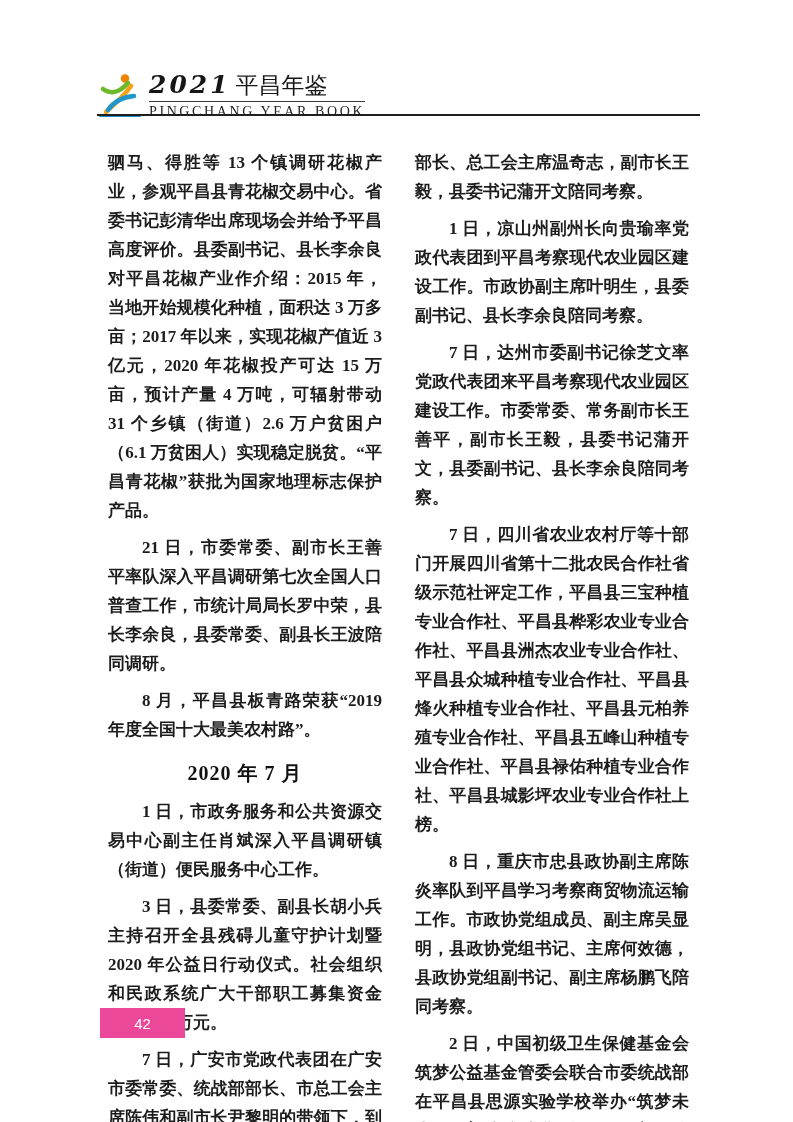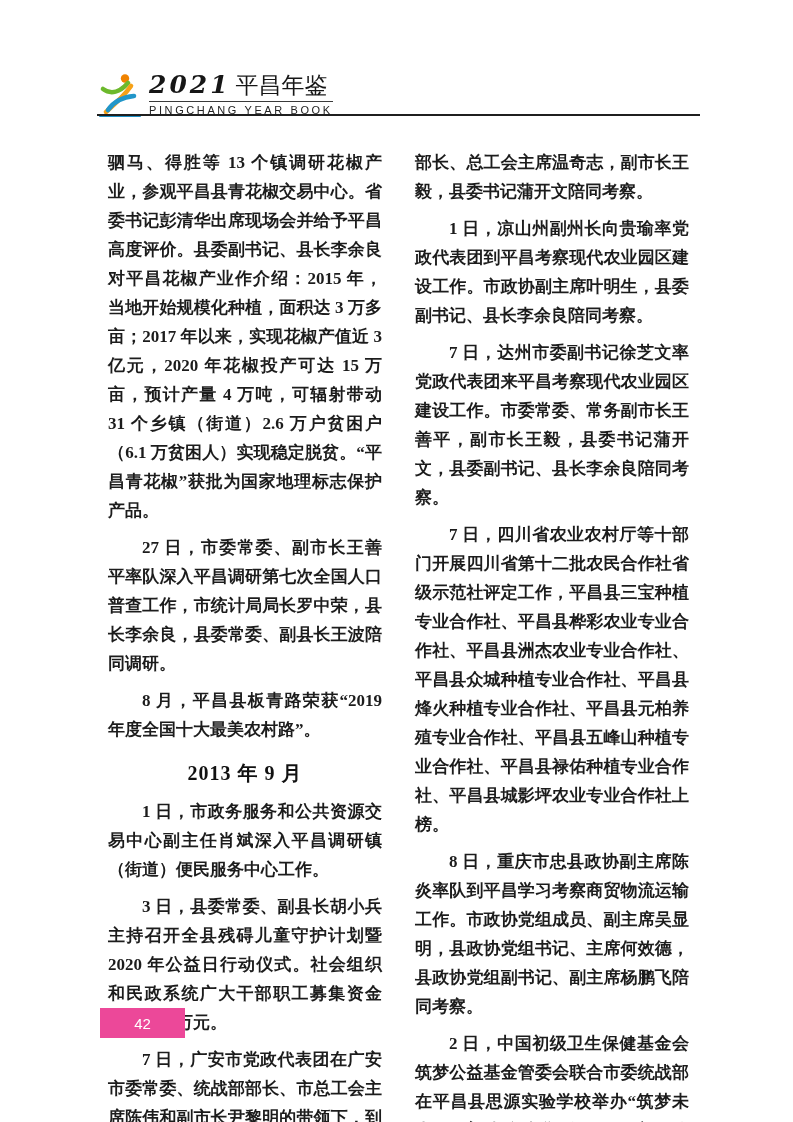--- a/index.html
+++ b/index.html
@@ -18,22 +18,22 @@
   .masthead-text { display:flex; flex-direction:column; }
   .masthead-title {
     font-size:23px; line-height:26px; white-space:nowrap;
     border-bottom:1px solid #3a3a3a; padding-bottom:2px; color:#161616;
   }
   .masthead-year {
     font-style:italic; font-weight:bold; font-size:25px; letter-spacing:3px;
     margin-right:5px; font-family:"DejaVu Serif",serif;
   }
   .masthead-sub {
-    font-size:11px; letter-spacing:2.6px; margin-top:2px; color:#222;
-    font-family:Liberation Sans, sans-serif;
+    font-size:14px; letter-spacing:2.6px; margin-top:2px; color:#222;
+    font-family:Liberation Serif, serif;
   }
   .header-rule {
     position:absolute; left:97px; top:114px; width:603px; height:2px;
     background:#1f1f1f;
   }
 
   
   .columns {
     position:absolute; left:100px; top:140px; width:597px;
     display:flex; gap:17px;
@@ -74,23 +74,23 @@
         <span class="masthead-year">2021</span><span>平昌年鉴</span>
       </div>
       <div class="masthead-sub">PINGCHANG YEAR BOOK</div>
     </div>
   </div>
   <div class="header-rule"></div>
 
   <div class="columns">
     <section class="col">
       <p>驷马、得胜等 13 个镇调研花椒产业，参观平昌县青花椒交易中心。省委书记彭清华出席现场会并给予平昌高度评价。县委副书记、县长李余良对平昌花椒产业作介绍：2015 年，当地开始规模化种植，面积达 3 万多亩；2017 年以来，实现花椒产值近 3 亿元，2020 年花椒投产可达 15 万亩，预计产量 4 万吨，可辐射带动 31 个乡镇（街道）2.6 万户贫困户（6.1 万贫困人）实现稳定脱贫。“平昌青花椒”获批为国家地理标志保护产品。</p>
-      <p class="indent">27 日，市委常委、副市长王善平率队深入平昌调研第七次全国人口普查工作，市统计局局长罗中荣，县长李余良，县委常委、副县长王波陪同调研。</p>
+      <p class="indent">21 日，市委常委、副市长王善平率队深入平昌调研第七次全国人口普查工作，市统计局局长罗中荣，县长李余良，县委常委、副县长王波陪同调研。</p>
       <p class="indent">8 月，平昌县板青路荣获“2019 年度全国十大最美农村路”。</p>
-      <h2 class="section-heading">2013 年 9 月</h2>
+      <h2 class="section-heading">2020 年 7 月</h2>
       <p class="indent">1 日，市政务服务和公共资源交易中心副主任肖斌深入平昌调研镇（街道）便民服务中心工作。</p>
       <p class="indent">3 日，县委常委、副县长胡小兵主持召开全县残碍儿童守护计划暨 2020 年公益日行动仪式。社会组织和民政系统广大干部职工募集资金 26932.55 万元。</p>
       <p class="indent">7 日，广安市党政代表团在广安市委常委、统战部部长、市总工会主席陈伟和副市长尹黎明的带领下，到平昌考察学习现代农业园区建设工作。市委常委、统战</p>
     </section>
     <section class="col">
       <p>部长、总工会主席温奇志，副市长王毅，县委书记蒲开文陪同考察。</p>
       <p class="indent">1 日，凉山州副州长向贵瑜率党政代表团到平昌考察现代农业园区建设工作。市政协副主席叶明生，县委副书记、县长李余良陪同考察。</p>
       <p class="indent">7 日，达州市委副书记徐芝文率党政代表团来平昌考察现代农业园区建设工作。市委常委、常务副市长王善平，副市长王毅，县委书记蒲开文，县委副书记、县长李余良陪同考察。</p>
       <p class="indent">7 日，四川省农业农村厅等十部门开展四川省第十二批农民合作社省级示范社评定工作，平昌县三宝种植专业合作社、平昌县桦彩农业专业合作社、平昌县洲杰农业专业合作社、平昌县众城种植专业合作社、平昌县烽火种植专业合作社、平昌县元柏养殖专业合作社、平昌县五峰山种植专业合作社、平昌县禄佑种植专业合作社、平昌县城影坪农业专业合作社上榜。</p>
       <p class="indent">8 日，重庆市忠县政协副主席陈炎率队到平昌学习考察商贸物流运输工作。市政协党组成员、副主席吴显明，县政协党组书记、主席何效德，县政协党组副书记、副主席杨鹏飞陪同考察。</p>

